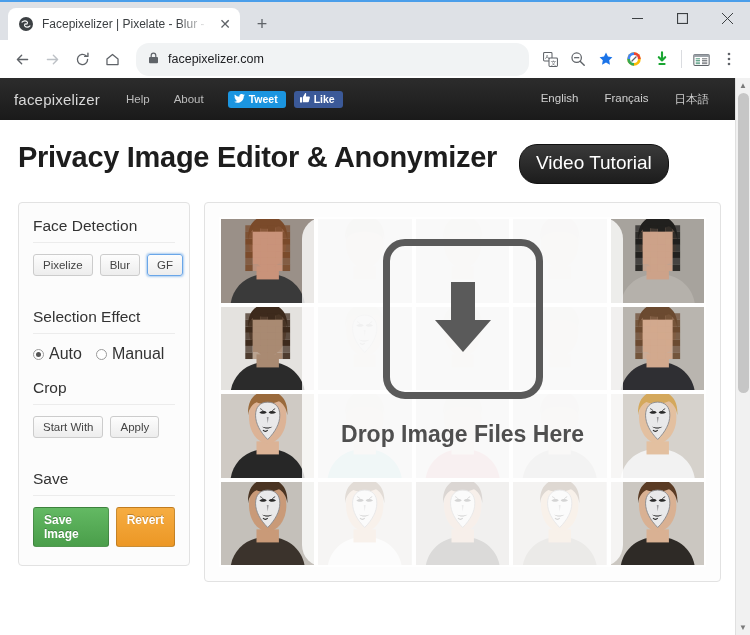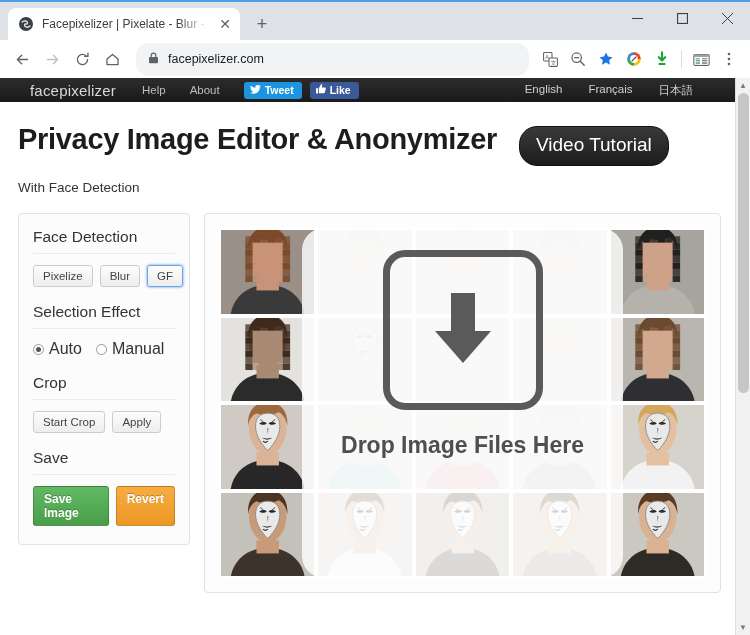--- a/index.html
+++ b/index.html
@@ -91,24 +91,24 @@
   
   .viewport {
     flex: 1; background: #ffffff;
     position: relative; overflow: hidden;
     display: flex;
   }
   .page { flex: 1; overflow: hidden; position: relative; background:#fff; }
 
   
   .sitenav {
-    height: 24px;
+    height: 42px;
     background: linear-gradient(to bottom, #2c2c2c, #1a1a1a);
     display: flex; align-items: center;
-    padding: 0 30px; gap: 0;
+    padding: 0 14px; gap: 0;
   }
   .brand { font-size: 15px; color: #d8d8d8; margin-right: 26px; letter-spacing: .2px; }
   .navlink { font-size: 11.5px; color: #bdbdbd; margin-right: 24px; cursor: pointer; }
   .social { display: flex; gap: 8px; align-items: center; justify-content: space-between; }
   .btn-tweet {
     background: #1b95e0; color: #fff; font-size: 10.5px; font-weight: bold;
     border-radius: 3px; padding: 2px 8px 3px 6px;
     display: flex; align-items: center; gap: 4px; cursor: pointer;
   }
   .btn-like {
@@ -142,21 +142,21 @@
     background: #fcfcfc;
     border: 1px solid #e2e2e2; border-radius: 4px;
     padding: 14px 14px 18px;
     align-self: flex-start;
   }
   .section-title {
     font-size: 15.5px; color: #333; font-weight: normal;
     padding-bottom: 7px; margin-bottom: 11px;
     border-bottom: 1px solid #ececec;
   }
-  .btnrow { display: flex; gap: 7px; margin-bottom: 16px; }
+  .btnrow { display: flex; gap: 7px; margin-bottom: 32px; }
   .sbtn {
     font-size: 11.5px; color: #444;
     background: linear-gradient(to bottom, #fdfdfd, #ededed);
     border: 1px solid #ccc; border-radius: 3px;
     padding: 4px 9px; cursor: pointer; white-space: nowrap;
   }
   .sbtn.focused {
     border-color: #6aa6e8;
     box-shadow: 0 0 2px 1px rgba(106,166,232,.55);
   }
@@ -394,21 +394,20 @@
           <span class="langlink">English</span>
           <span class="langlink">Français</span>
           <span class="langlink">日本語</span>
         </div>
       </div>
 
       <div class="headwrap">
         <h1 class="title">Privacy Image Editor &amp; Anonymizer</h1>
         <div class="btn-video">Video Tutorial</div>
       </div>
-      <div class="subtitle">With Face Detection</div>
 
       <div class="content">
 
         <div class="sidebar">
           <div class="section-title">Face Detection</div>
           <div class="btnrow">
             <span class="sbtn">Pixelize</span>
             <span class="sbtn">Blur</span>
             <span class="sbtn focused">GF</span>
           </div>
@@ -420,21 +419,21 @@
               <span>Auto</span>
             </span>
             <span class="radio">
               <span class="dot"></span>
               <span>Manual</span>
             </span>
           </div>
 
           <div class="section-title">Crop</div>
           <div class="btnrow">
-            <span class="sbtn">Start Crop</span>
+            <span class="sbtn">Start With</span>
             <span class="sbtn">Apply</span>
           </div>
 
           <div class="section-title">Save</div>
           <div class="btnrow" style="margin-bottom:0">
             <span class="savebtn green">Save Image</span>
             <span class="savebtn orange">Revert</span>
           </div>
         </div>
 

